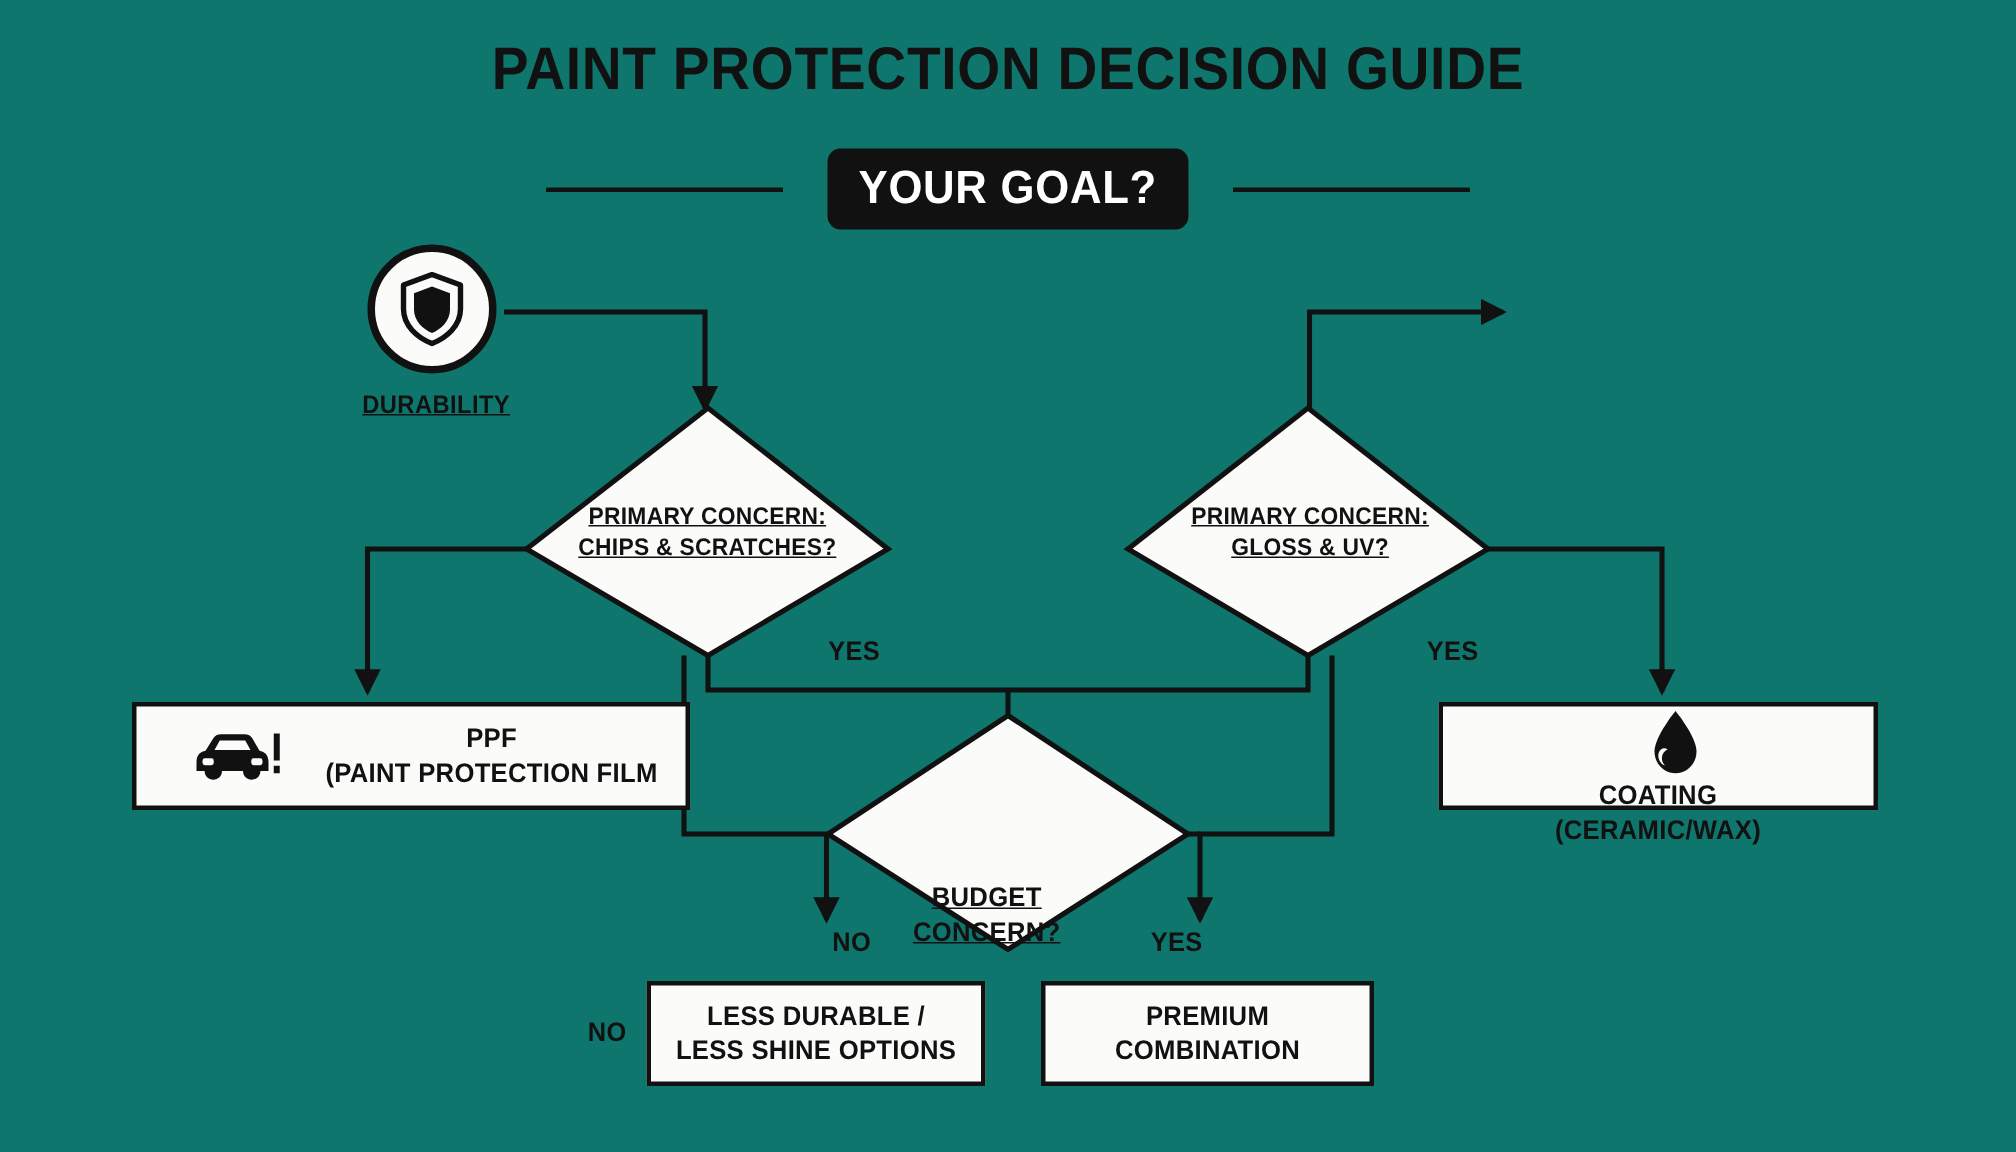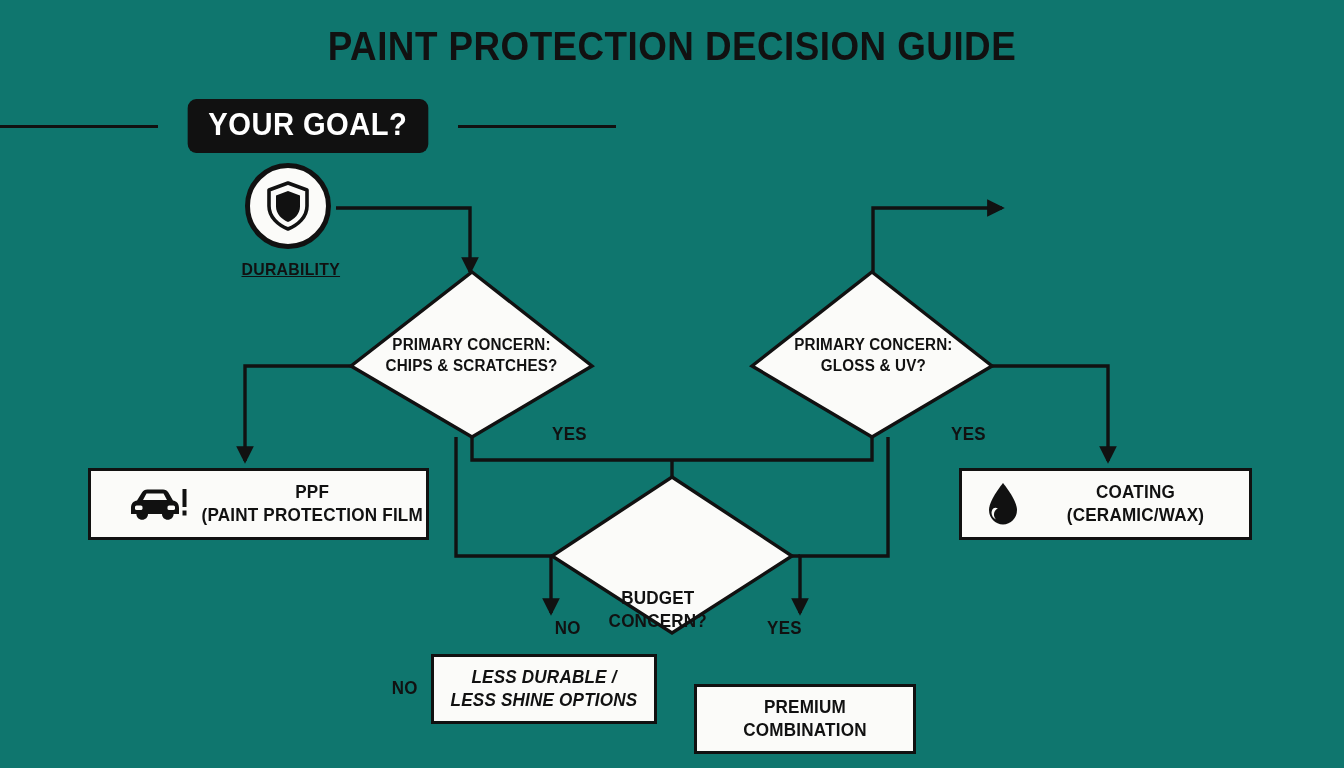--- a/index.html
+++ b/index.html
@@ -39,20 +39,21 @@
     transform: scaleX(0.92);
     color: #111111;
   }
   .goal-row {
     position: absolute;
     left: 0;
     top: 99px;
     width: 1344px;
     display: flex;
     align-items: center;
+    justify-content: center;
     gap: 0px;
   }
   .goal-rule {
     height: 3px;
     width: 158px;
     background: #111111;
   }
   .goal-rule.left { margin-right: 22px; }
   .goal-rule.right { margin-left: 22px; }
   .goal-pill {
@@ -91,20 +92,21 @@
     letter-spacing: 0.3px;
     transform: scaleX(0.93);
   }
 
   
   .diamond {
     position: absolute;
     display: flex;
     align-items: center;
     justify-content: center;
+    text-decoration: underline;
   }
   .diamond-text {
     position: relative;
     z-index: 2;
     text-align: center;
     font-size: 16px;
     font-weight: 700;
     line-height: 1.32;
     letter-spacing: 0.2px;
     transform: scaleX(0.95);
@@ -225,61 +227,61 @@
     </div>
   </div>
 
   <div class="diamond" style="left:537px; top:477px; width:241px; height:157px;align-items:flex-end;">
     <div class="diamond-text" style="font-size:18px;">
       <div>BUDGET</div>
       <div>CONCERN?</div>
     </div>
   </div>
 
-  <div class="box" style="left:88px; top:468px; width:341px; height:72px;padding-left:16px;">
+  <div class="box" style="left:88px; top:468px; width:372px; height:72px;padding-left:16px;">
     <span class="box-icon" style="margin-left:18px;">
       <svg width="62" height="40" viewBox="0 0 62 40">
         <path d="M6 24 C6 19 9 17 12 16.5 L17 8.5 C18.2 6.4 20 5.5 22.4 5.5 H38
                  C40.4 5.5 42.2 6.4 43.4 8.5 L48 16.5 C51 17 54 19 54 24 V30 H48.6
                  C48.6 33.3 46 35.8 42.8 35.8 C39.6 35.8 37 33.3 37 30 H23
                  C23 33.3 20.4 35.8 17.2 35.8 C14 35.8 11.4 33.3 11.4 30 H6 Z" fill="#111111"></path>
         <path d="M18 16 L21.5 9.6 H38.5 L42 16 Z" fill="#fbfbf9"></path>
         <rect x="10" y="21.5" width="7.5" height="4.6" rx="1.6" fill="#fbfbf9"></rect>
         <rect x="42.5" y="21.5" width="7.5" height="4.6" rx="1.6" fill="#fbfbf9"></rect>
         <rect x="57.5" y="5" width="4" height="18" fill="#111111"></rect>
         <rect x="57.5" y="26.5" width="4" height="5" fill="#111111"></rect>
       </svg>
     </span>
     <span class="box-text overflow">
       <span style="display:block;">PPF</span>
       <span style="display:block;">(PAINT PROTECTION FILM</span>
     </span>
   </div>
 
-  <div class="box" style="left:959px; top:468px; width:293px; height:72px;">
+  <div class="box" style="left:959px; top:468px; width:293px; height:72px;flex-direction:column;">
     <span class="box-icon" style="margin-left:22px;">
       <svg width="38" height="48" viewBox="0 0 38 48">
         <path d="M19 3 C19 3 33 20 33 30 C33 38 26.7 44.5 19 44.5 C11.3 44.5 5 38 5 30 C5 20 19 3 19 3 Z" fill="#111111"></path>
         <path d="M13.8 28.5 C9.6 30.5 8.6 36 12 39.4 C8.4 38.2 6.6 33.8 8 30.4 C9.2 27.6 11.6 27.2 13.8 28.5 Z" fill="#fbfbf9"></path>
       </svg>
     </span>
     <span class="box-text">
       <span style="display:block;">COATING</span>
       <span style="display:block;">(CERAMIC/WAX)</span>
     </span>
   </div>
 
-  <div class="box" style="left:431px; top:654px; width:226px; height:70px;font-style:italic;">
+  <div class="box" style="left:431px; top:654px; width:226px; height:70px;">
     <span class="box-text">
       <span style="display:block;">LESS DURABLE /</span>
       <span style="display:block;">LESS SHINE OPTIONS</span>
     </span>
   </div>
 
-  <div class="box" style="left:694px; top:684px; width:222px; height:70px;">
+  <div class="box" style="left:694px; top:654px; width:222px; height:70px;">
     <span class="box-text">
       <span style="display:block;">PREMIUM</span>
       <span style="display:block;">COMBINATION</span>
     </span>
   </div>
 
   <div class="edge-label" style="left:551px; top:424px;">YES</div>
 
   <div class="edge-label" style="left:950px; top:424px;">YES</div>
 

